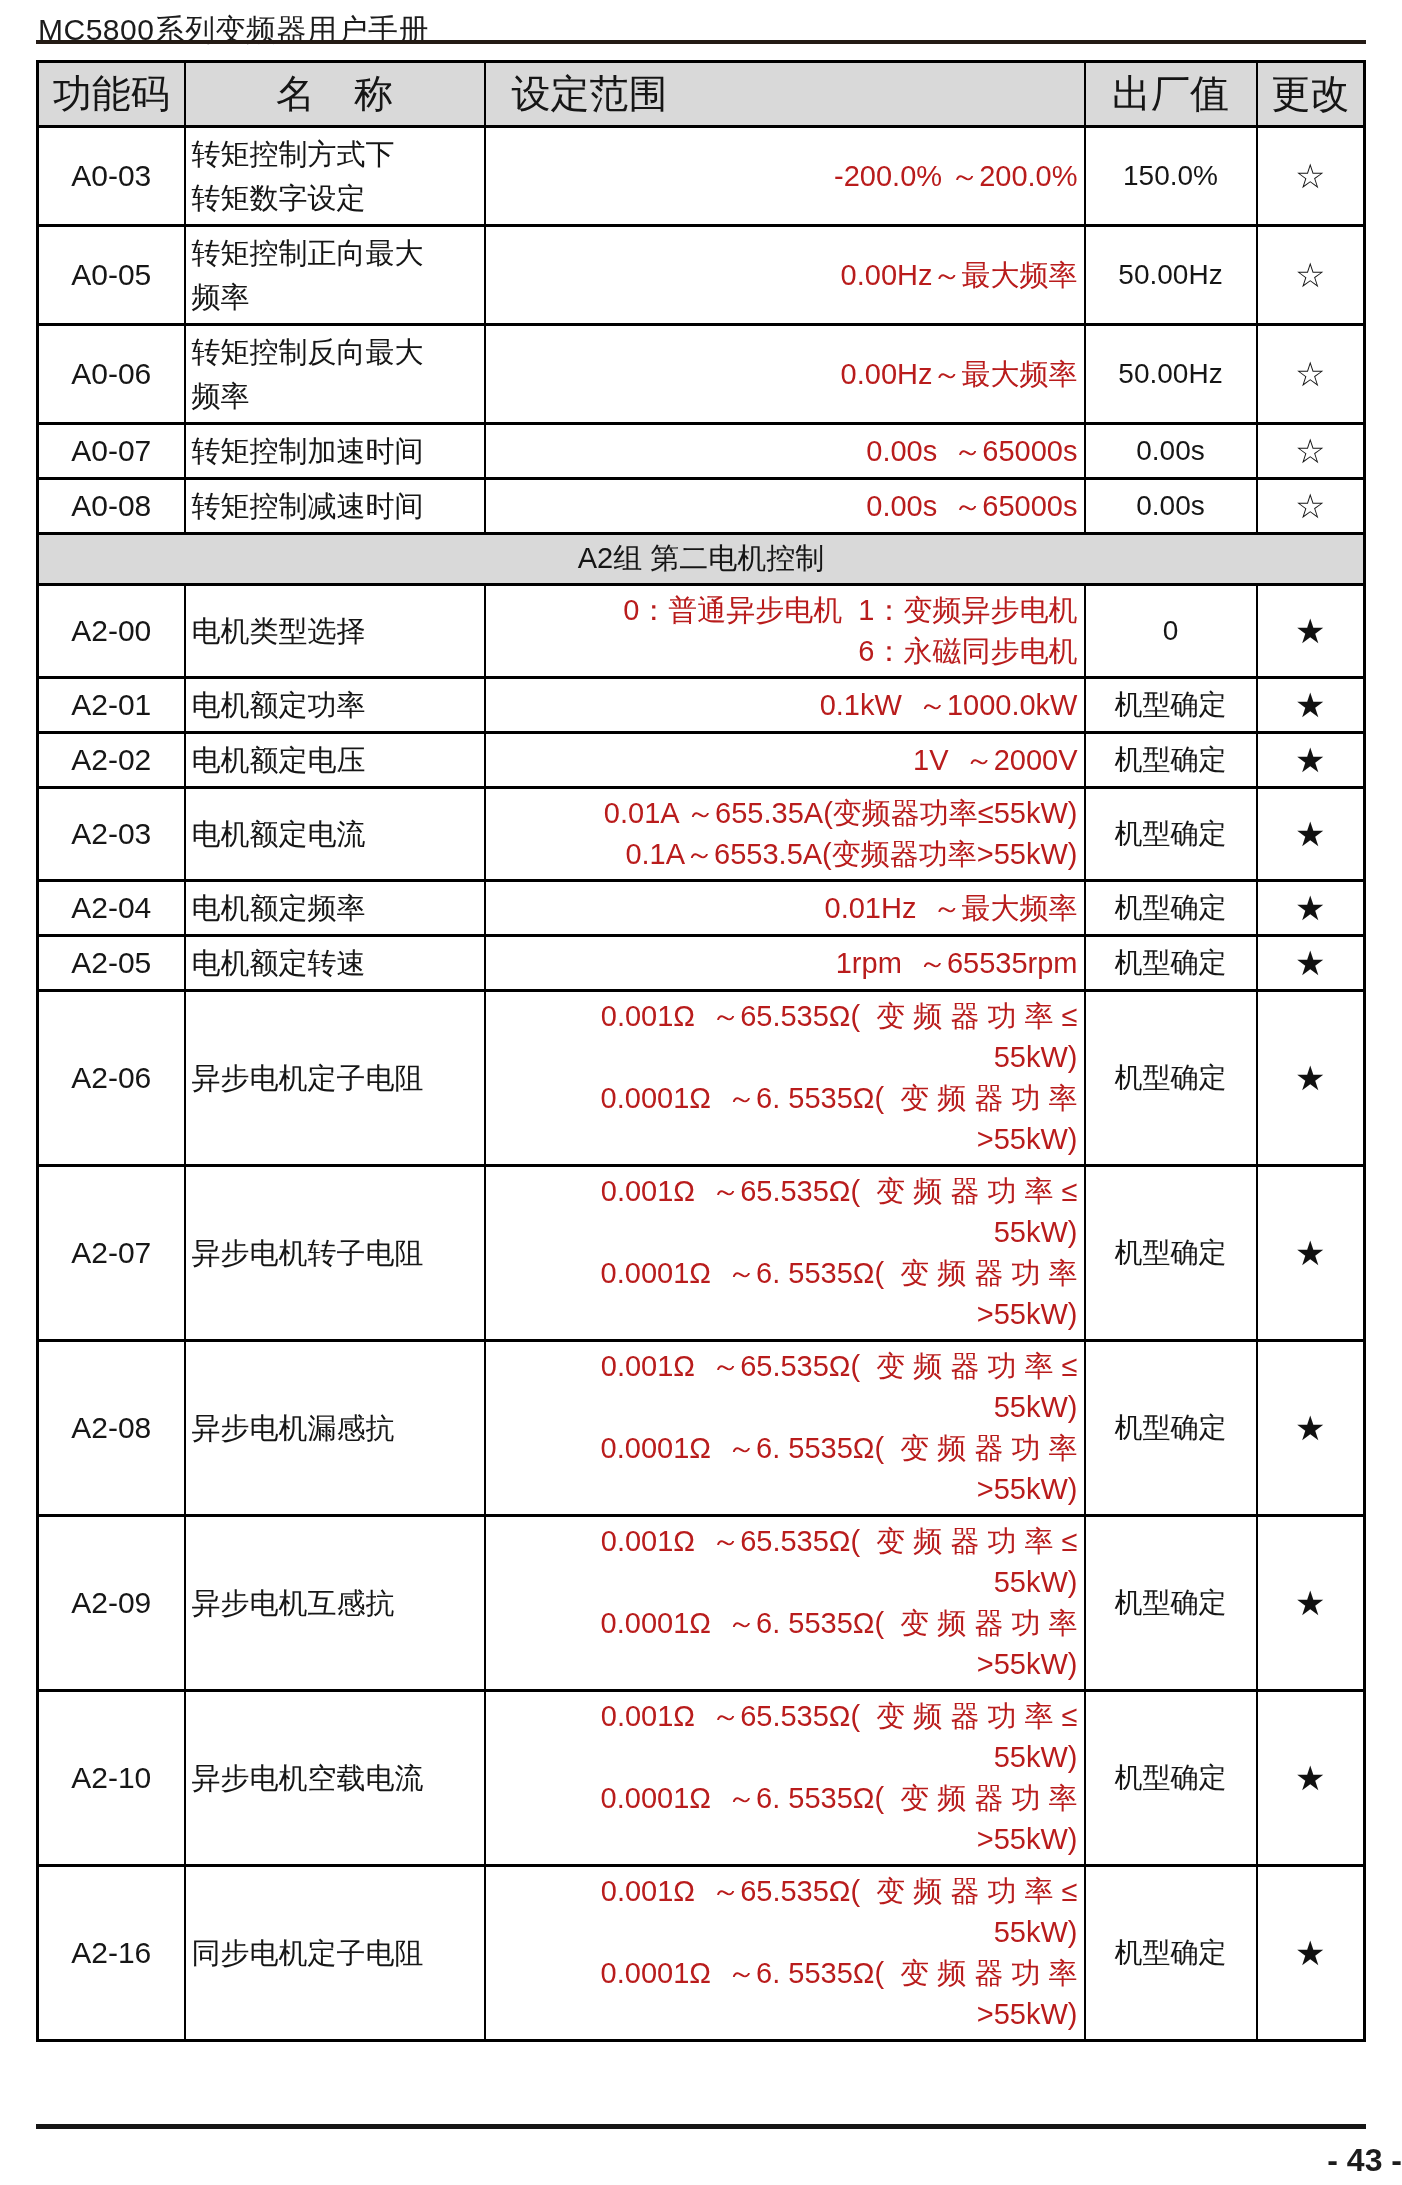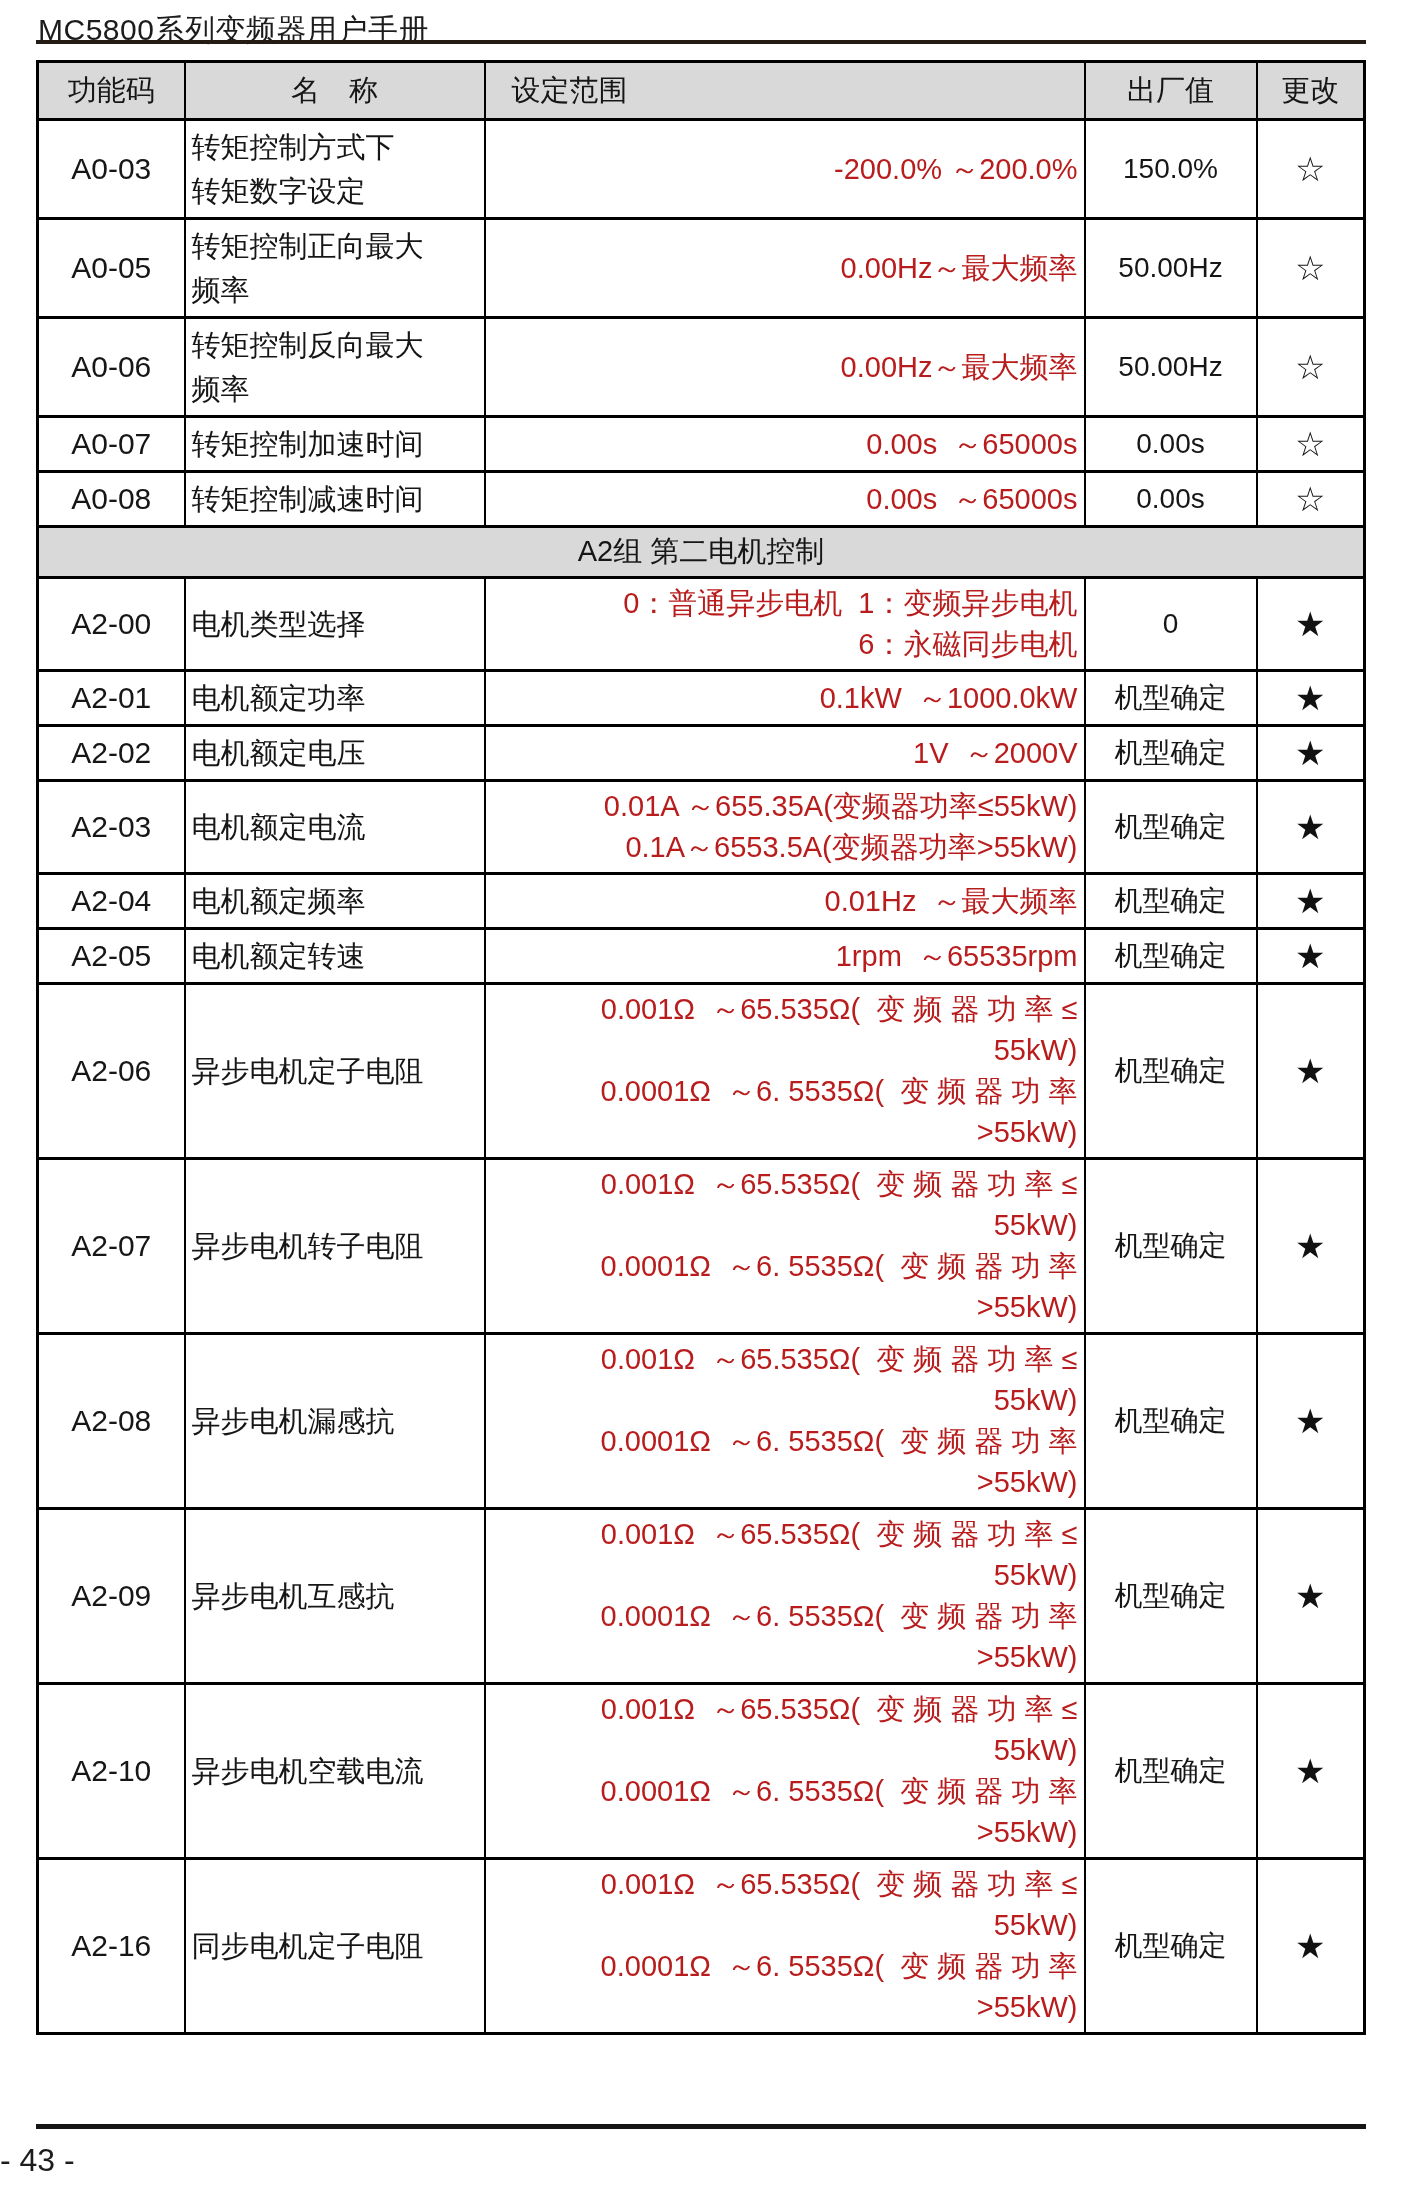--- a/index.html
+++ b/index.html
@@ -43,21 +43,21 @@
     border-right: 2px solid #000;
     border-top: 3px solid #000;
     border-bottom: 3px solid #000;
     vertical-align: middle;
     padding: 4px 6px;
     box-sizing: border-box;
   }
   .param-table th {
     background: #d9d9d9;
     height: 58px;
-    font-size: 29px;
+    font-size: 39px;
     font-weight: normal;
     text-align: center;
     color: #161616;
   }
   .param-table th.th-range {
     text-align: left;
     padding-left: 26px;
   }
   .cell-code {
     text-align: center;
@@ -102,23 +102,24 @@
     top: 2124px;
     width: 1330px;
     height: 5px;
     background: #151515;
   }
   .page-number {
     position: absolute;
     left: 0;
     top: 2142px;
     width: 100%;
-    text-align: left;
+    text-align: right;
     font-size: 32px;
     color: #1c1c1c;
+    font-weight: bold;
   }
 </style>
 </head>
 <body>
 
 <div class="page">
   <div class="doc-title">MC5800系列变频器用户手册</div>
   <div class="title-rule"></div>
 
   <table class="param-table">

